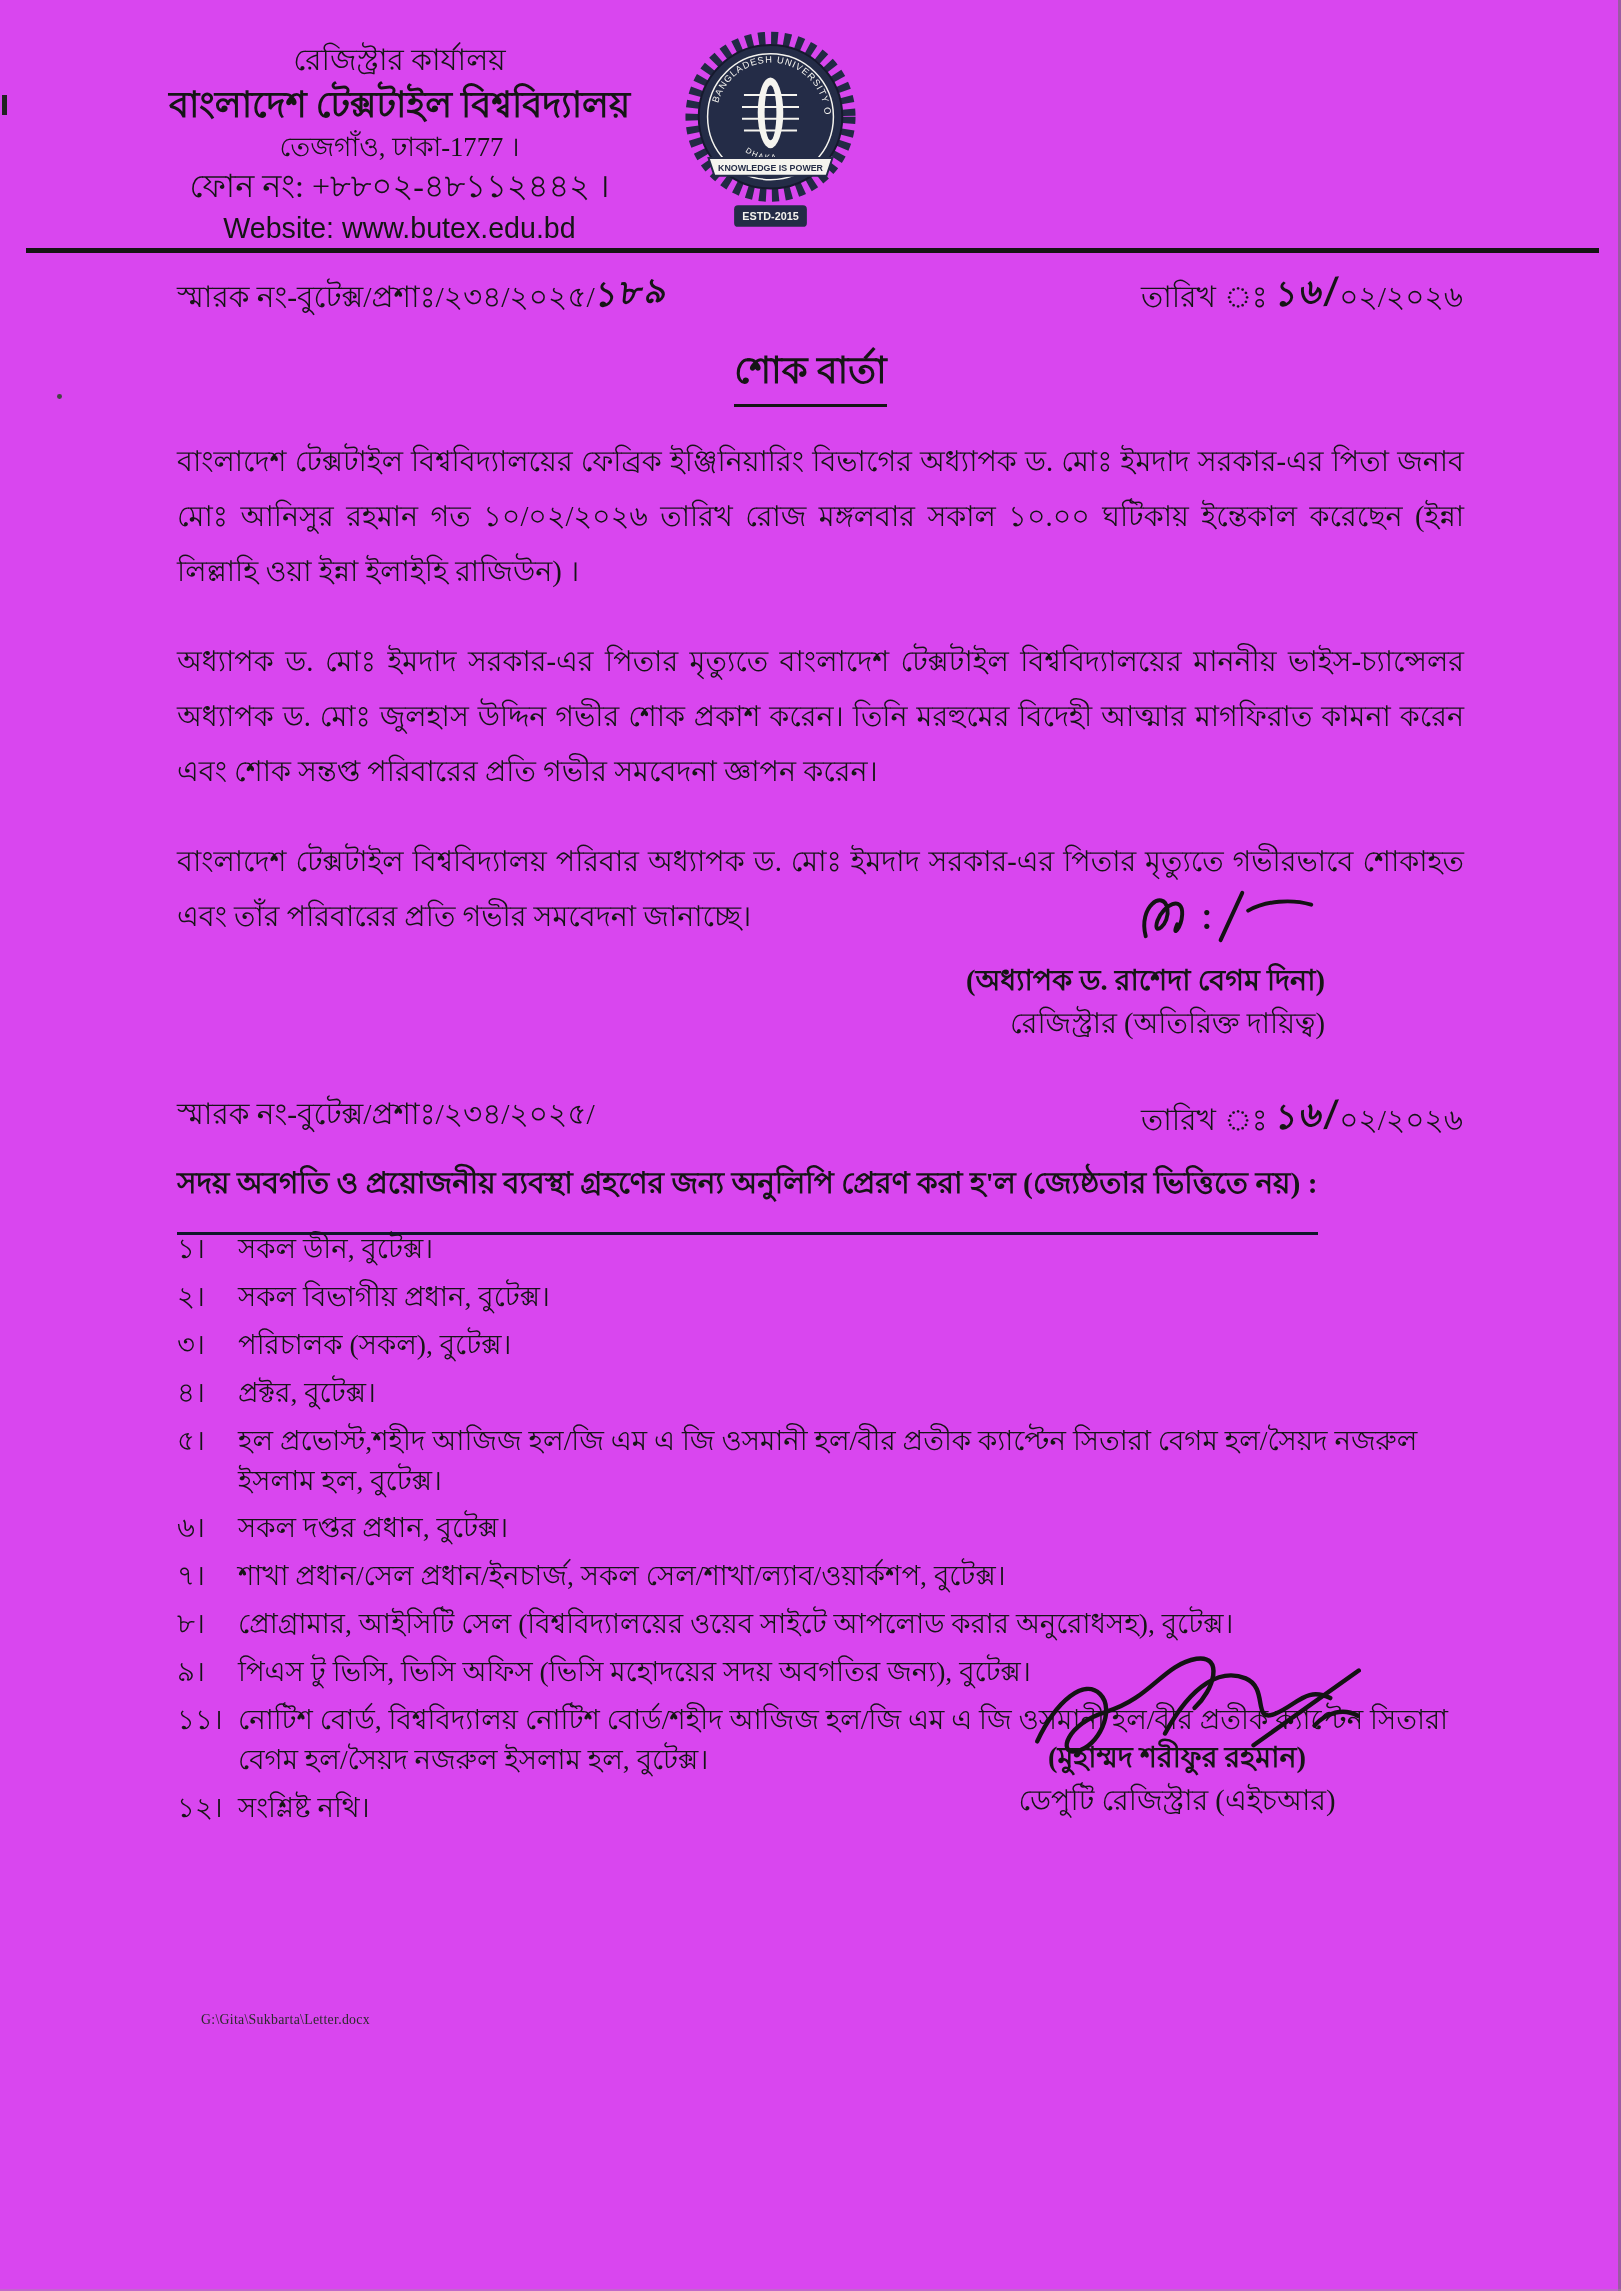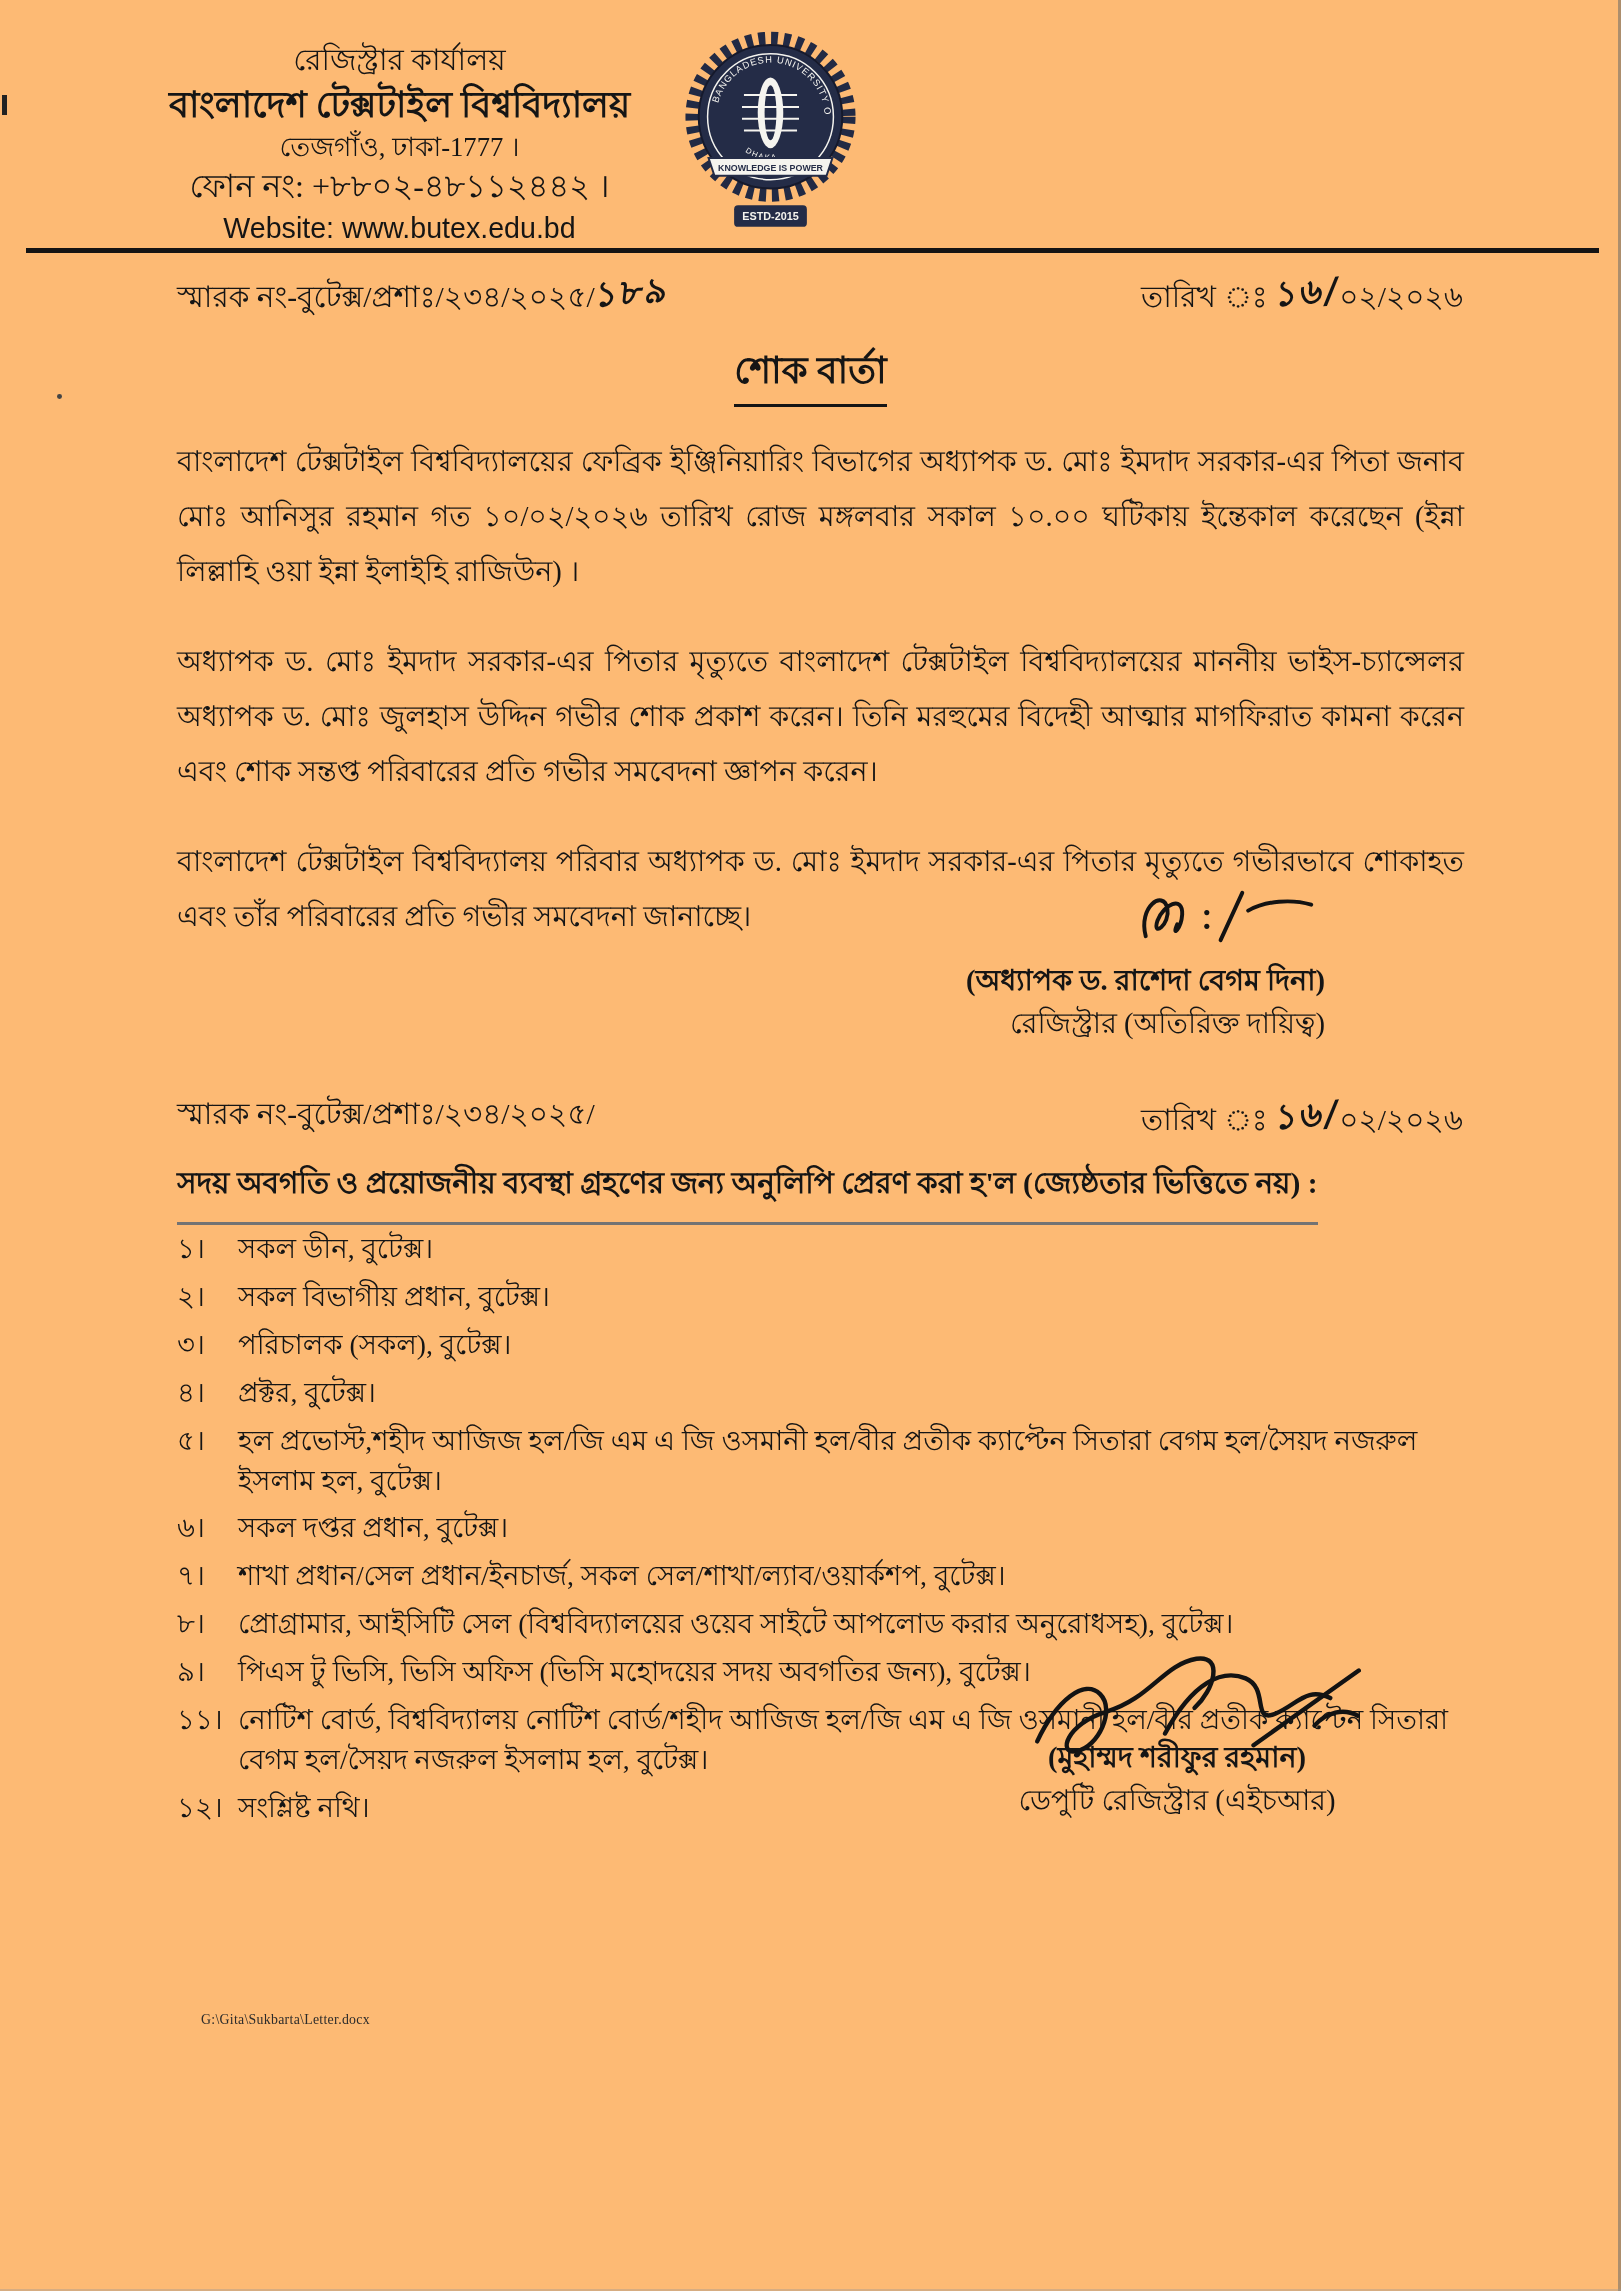--- a/index.html
+++ b/index.html
@@ -1,20 +1,20 @@
 <!DOCTYPE html>
 <html><head>
 <meta charset="utf-8">
 <style>
   * { margin:0; padding:0; box-sizing:border-box; }
   html,body { background:#e8e7e3; }
   .page {
     position:relative;
     width:1621px; height:2291px;
-    background:#fdba74;
+    background:#d946ef;
     font-family:"Liberation Serif", serif;
     color:#151515;
     overflow:hidden;
   }
   
   .scan-edge-right { position:absolute; right:0; top:0; width:3px; height:100%; background:#6a6a68; opacity:.55; }
   .scan-edge-bottom { position:absolute; left:0; bottom:0; width:100%; height:2px; background:#9a9995; opacity:.4; }
   .scan-mark-1 { position:absolute; left:2px; top:95px; width:4.9px; height:19.7px; background:#222; }
   .scan-mark-2 { position:absolute; left:57px; top:394px; width:4.9px; height:4.9px; border-radius:50%; background:#444; }
 
@@ -59,21 +59,21 @@
   .body-text { position:absolute; top:434px; left:177px; width:1287px; font-size:28.6px; line-height:55px; text-align:justify; }
   .body-text p { margin-bottom:35px; }
 
   
   .sig1 { position:absolute; left:951px; top:879px; width:374px; text-align:right; }
   .sig1 .sig-svg { margin-left:59px; }
   .sig-name { font-size:28.6px; font-weight:bold; line-height:1.5; }
   .sig-title { font-size:28.6px; font-weight:normal; line-height:1.5; }
 
   .dist-heading { position:absolute; left:177px; top:1160px; font-size:29.6px; font-weight:bold; }
-  .dist-heading span { display:inline-block; border-bottom:3px solid #737373; padding-bottom:12px; }
+  .dist-heading span { display:inline-block; border-bottom:3px solid #0f172a; padding-bottom:22px; }
 
   .dist-list { position:absolute; left:177px; top:1229px; width:1290px; font-size:27.6px; }
   .dist-item { display:flex; margin-bottom:7.9px; line-height:40px; }
   .dist-num { width:61px; flex:0 0 61px; }
   .dist-text { flex:1; }
 
   .sig2 { position:absolute; left:970px; top:1643px; width:414px; text-align:center; }
   .sig2 .sig-svg { margin-bottom:-27.6px; margin-left:39px; }
 
   .file-path { position:absolute; left:201px; top:2012px; font-size:13.8px; color:#2b2b2b; letter-spacing:0.3px; }

